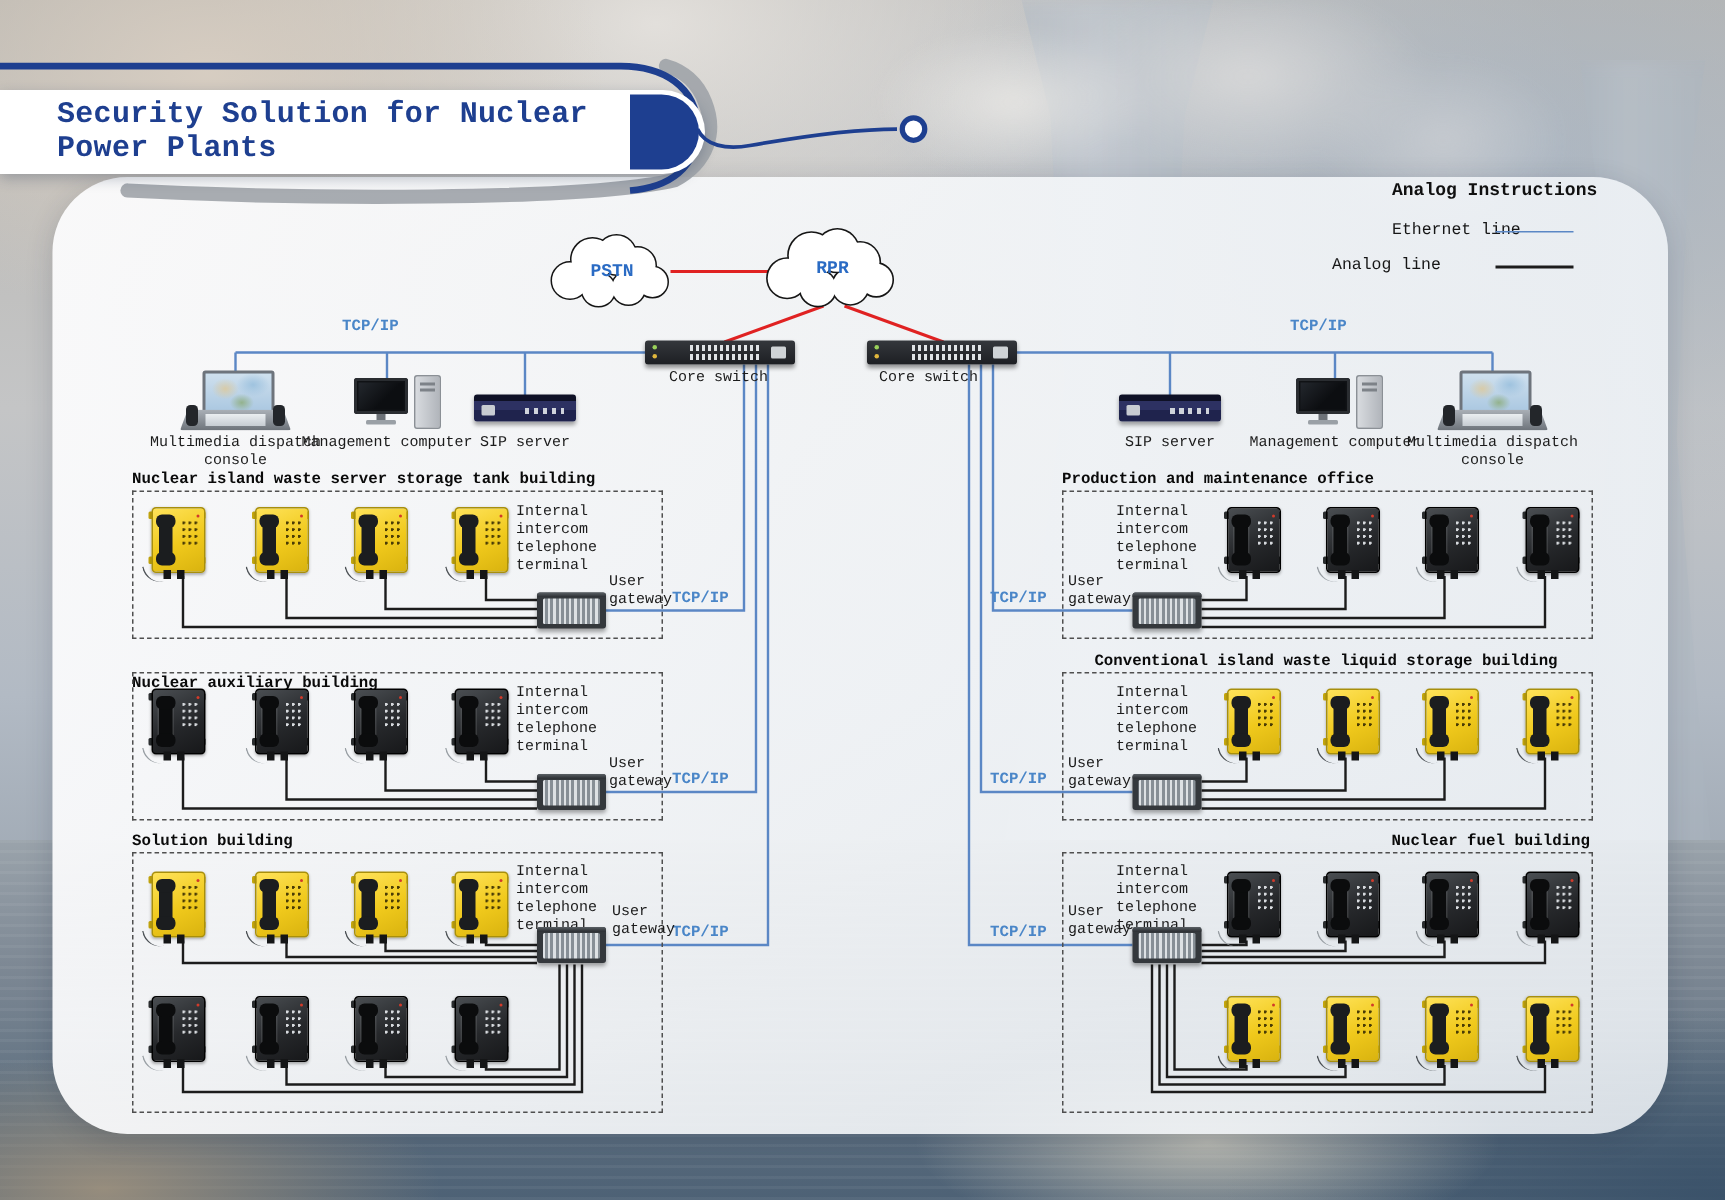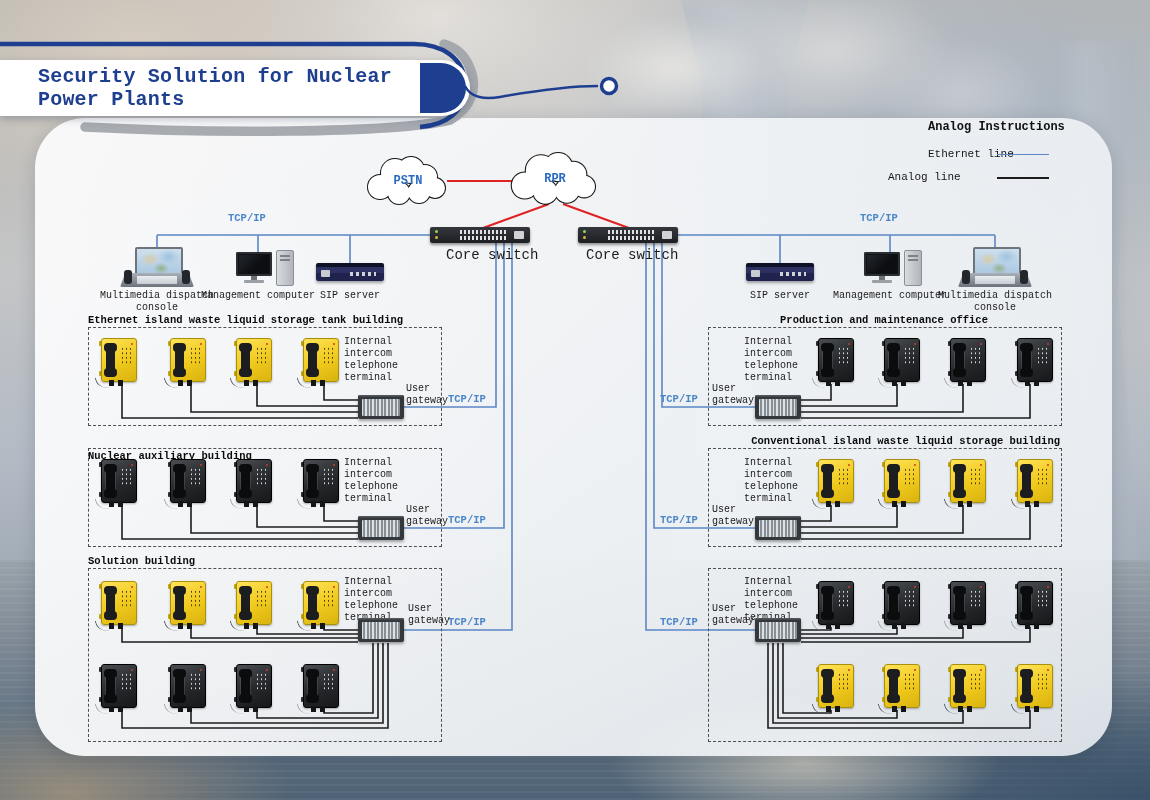--- a/index.html
+++ b/index.html
@@ -53,21 +53,21 @@
   .legend-item{position:absolute;font-size:11px;color:#161616;}
   .legend-line{position:absolute;width:52px;height:0;}
 
   
   .lab{position:absolute;font-size:10px;color:#1b1b1b;line-height:12px;}
   .d-label{text-align:center;width:150px;}
   .tcpip{position:absolute;width:60px;text-align:left;font-size:10.5px;font-weight:700;color:#4a86c8;}
   .cloud-lab{position:absolute;text-align:center;font-size:12px;font-weight:700;color:#2a6bc4;}
   .btitle{position:absolute;font-size:10.5px;font-weight:700;color:#0a0a0a;}
   .bbox{position:absolute;border:1.5px dashed #4f4f4f;}
-  .sw-label{position:absolute;font-size:14px;color:#1b1b1b;}
+  .sw-label{position:absolute;font-size:10px;color:#1b1b1b;}
 
   
   .switch{position:absolute;width:100px;height:16px;border-radius:2px;
     background:linear-gradient(#34373c,#1d1f23);box-shadow:0 2px 3px rgba(0,0,0,.4);}
   .prow{position:absolute;right:22px;width:48px;height:4px;
     background:repeating-linear-gradient(90deg,#dfe3e6 0 2px,rgba(0,0,0,0) 2px 4px);}
   .pr1{top:3px;} .pr2{top:9px;}
   .uplink{position:absolute;right:6px;top:4px;width:10px;height:8px;background:#cfd3d6;border-radius:1px;}
   .led{position:absolute;left:5px;width:3px;height:3px;border-radius:50%;background:#9ad15a;}
   .ld1{top:3px;} .ld2{top:9px;background:#e0b63c;}
@@ -286,25 +286,26 @@
 
   <span class="tcpip" style="left:228px;top:212px;">TCP/IP</span>
   <span class="tcpip" style="left:860px;top:212px;">TCP/IP</span>
   <span class="tcpip" style="left:448px;top:393px;">TCP/IP</span>
   <span class="tcpip" style="left:448px;top:514px;">TCP/IP</span>
   <span class="tcpip" style="left:448px;top:616px;">TCP/IP</span>
   <span class="tcpip" style="left:660px;top:393px;">TCP/IP</span>
   <span class="tcpip" style="left:660px;top:514px;">TCP/IP</span>
   <span class="tcpip" style="left:660px;top:616px;">TCP/IP</span>
 
-  <span class="btitle" style="left:88px;top:314px;">Ethernet island waste liquid storage tank building</span>
+  <span class="btitle" style="left:88px;top:314px;">Nuclear island waste server storage tank building</span>
   <span class="btitle" style="left:88px;top:450px;">Nuclear auxiliary building</span>
   <span class="btitle" style="left:88px;top:555px;">Solution building</span>
-  <span class="btitle" style="left:708px;top:314px;width:352px;text-align:center;">Production and maintenance office</span>
-  <span class="btitle" style="left:708px;top:435px;width:352px;text-align:right;">Conventional island waste liquid storage building</span>
+  <span class="btitle" style="left:708px;top:314px;width:352px;text-align:left;">Production and maintenance office</span>
+  <span class="btitle" style="left:708px;top:435px;width:352px;text-align:center;">Conventional island waste liquid storage building</span>
+  <span class="btitle" style="left:708px;top:555px;width:352px;text-align:right;">Nuclear fuel building</span>
 
   <div class="bbox" style="left:88px;top:327px;width:352px;height:97px;"></div>
   <div class="bbox" style="left:88px;top:448px;width:352px;height:97px;"></div>
   <div class="bbox" style="left:88px;top:568px;width:352px;height:172px;"></div>
   <div class="bbox" style="left:708px;top:327px;width:352px;height:97px;"></div>
   <div class="bbox" style="left:708px;top:448px;width:352px;height:97px;"></div>
   <div class="bbox" style="left:708px;top:568px;width:352px;height:172px;"></div>
 
   <span class="lab" style="left:344px;top:336px;width:92px;">Internal intercom telephone terminal</span>
   <span class="lab" style="left:344px;top:457px;width:92px;">Internal intercom telephone terminal</span>

